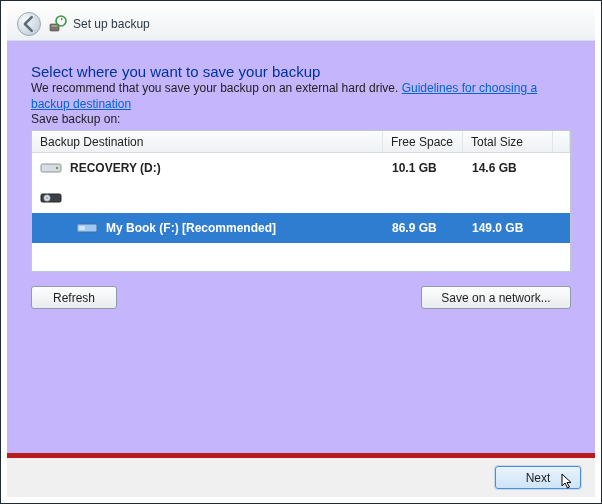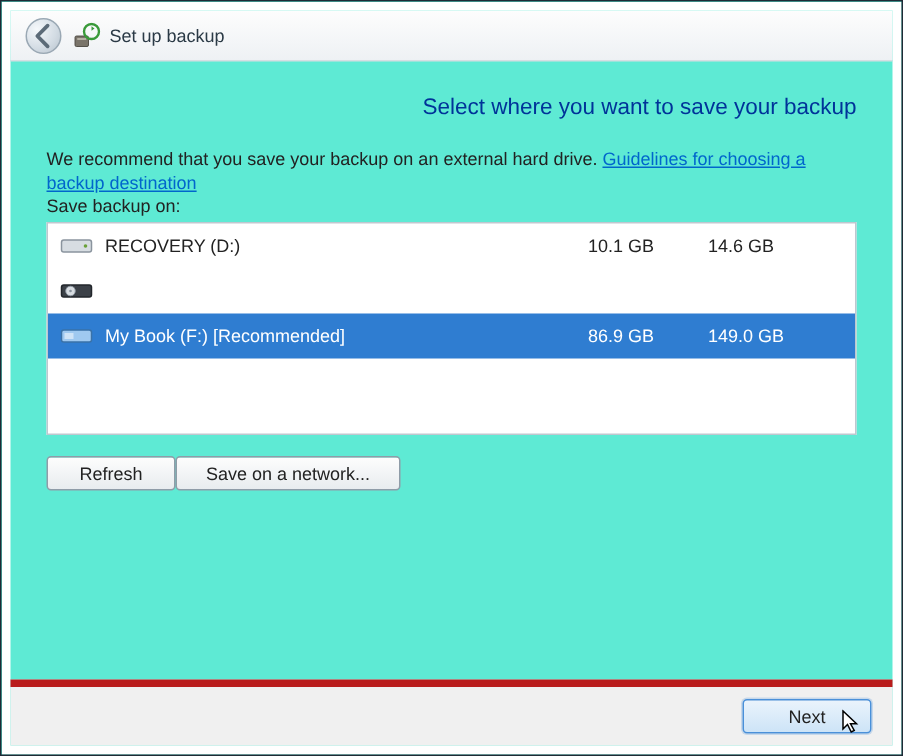--- a/index.html
+++ b/index.html
@@ -9,21 +9,21 @@
     font-size: 12px;
     background: #888;
     width: 602px;
     height: 504px;
     overflow: hidden;
   }
   .window {
     position: relative;
     width: 602px;
     height: 504px;
-    background: #5eead4;
+    background: #c4b5fd;
     border: 1px solid #1f2a36;
     box-shadow: inset 0 0 0 6px #fff;
   }
   .titlebar {
     height: 34px;
     display: flex;
     align-items: center;
     padding: 0 10px;
     background: linear-gradient(#fdfdfd, #eef1f4);
     border-bottom: 1px solid #d7dde2;
@@ -53,23 +53,22 @@
   .title-text {
     color: #2b3a46;
     font-size: 12px;
   }
   .content {
     padding: 22px 30px 0 30px;
   }
   .heading {
     color: #003399;
     font-size: 15px;
-    margin: 0 0 18px 0;
+    margin: 0 0 0 0;
     font-weight: normal;
-    text-align: right;
   }
   .desc {
     color: #222;
     font-size: 12px;
     line-height: 1.35;
     margin: 0 0 0 0;
   }
   .desc a {
     color: #0066cc;
     text-decoration: underline;
@@ -104,34 +103,36 @@
   .col-free { width: 80px; }
   .col-size { width: 90px; }
   .col-scroll { width: 16px; border-right: none; }
   .row {
     display: flex;
     align-items: center;
     height: 30px;
     font-size: 12px;
     color: #222;
   }
-  .row .col { padding: 0 8px; }
+  .row .col { padding: 0 8px; font-weight: bold; }
   .row .col-dest { display:flex; align-items:center; gap:8px; }
   .row.selected {
     background: #2f7dd1;
     color: #fff;
+    padding-left: 36px;
   }
   .drive-icon {
     width: 22px;
     height: 16px;
     display:inline-block;
   }
   .drive-icon svg { width:22px; height:16px; display:block; }
   .button-row {
     display: flex;
+    justify-content: space-between;
     margin-top: 14px;
   }
   .btn {
     min-width: 86px;
     height: 23px;
     background: linear-gradient(#fdfdfd, #e8ecef);
     border: 1px solid #8f9ca8;
     border-radius: 3px;
     font-family: inherit;
     font-size: 12px;
@@ -190,20 +191,26 @@
   </div>
 
   <div class="content">
     <h1 class="heading">Select where you want to save your backup</h1>
     <p class="desc">
       <span>We recommend that you save your backup on an external hard drive. </span><a href="#">Guidelines for choosing a backup destination</a>
     </p>
     <p class="save-label">Save backup on:</p>
 
     <div class="table-area">
+      <div class="thead">
+        <div class="col col-dest">Backup Destination</div>
+        <div class="col col-free">Free Space</div>
+        <div class="col col-size">Total Size</div>
+        <div class="col col-scroll"></div>
+      </div>
       <div id="rows">
           <div class="row">
             <div class="col col-dest">
               <span class="drive-icon">
                 <svg viewBox="0 0 22 16">
                   <rect x="1" y="4" width="20" height="8" rx="1.5" fill="#d7dde2" stroke="#8a949e"></rect>
                   <circle cx="17" cy="8" r="1.2" fill="#6aa13a"></circle>
                 </svg>
               </span>
               <span>RECOVERY (D:)</span>

